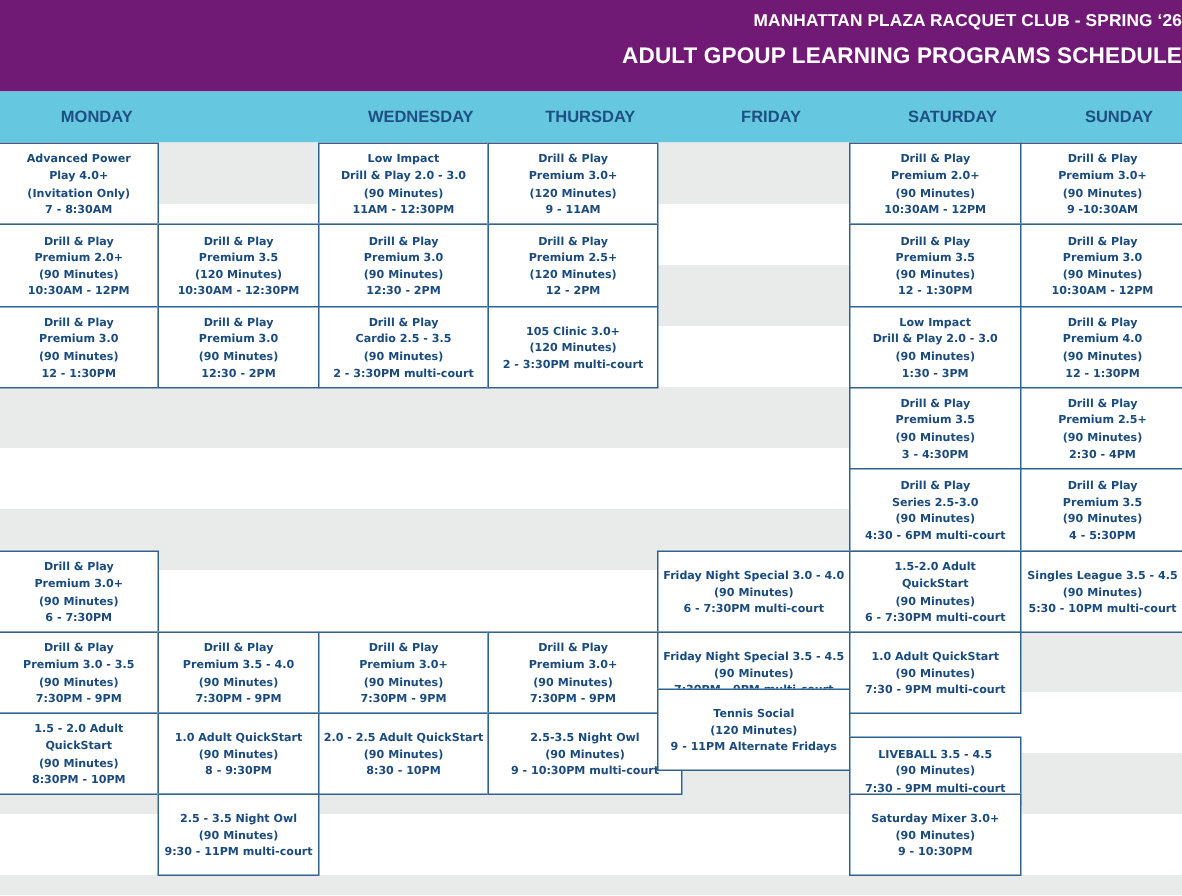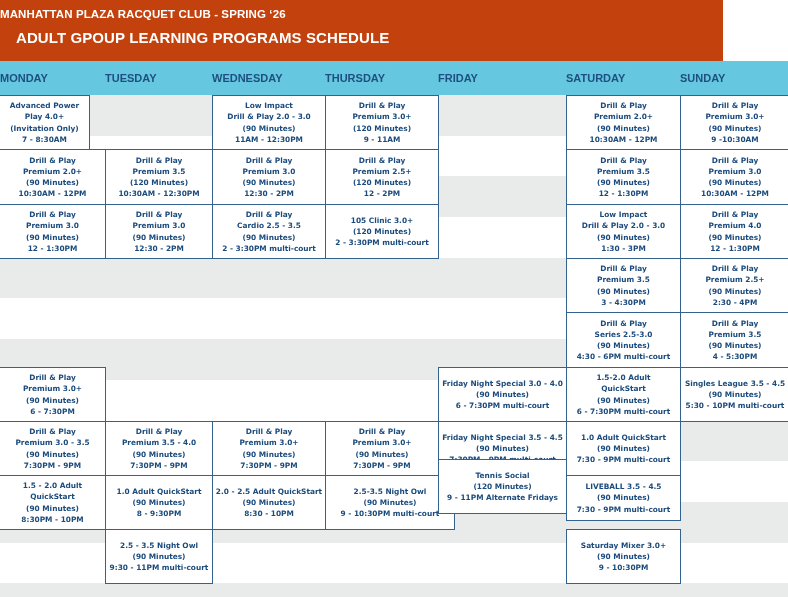--- a/index.html
+++ b/index.html
@@ -1,36 +1,36 @@
 <!DOCTYPE html>
 <html><head>
 <meta charset="utf-8">
 <style>
   * { box-sizing: border-box; margin: 0; padding: 0; }
   html, body { width: 788px; height: 597px; overflow: hidden; background: #ffffff; }
   body { font-family: "DejaVu Sans", "Liberation Sans", sans-serif; position: relative; }
   .topbar {
-    position: absolute; left: 0; top: 0; width: 723px; height: 61px;
-    background: #c2410c; color: #ffffff; text-align: left;
+    position: absolute; left: 0; top: 0; width: 788px; height: 61px;
+    background: #701a75; color: #ffffff; text-align: right;
   }
   .topbar .l1 {
     position: absolute; left: 0; right: 0; top: 8px;
     font-family: "Liberation Sans", sans-serif; font-weight: bold; font-size: 11.5px; letter-spacing: 0.1px;
   }
   .topbar .l2 {
     position: absolute; left: 16px; right: 0; top: 29px;
     font-family: "Liberation Sans", sans-serif; font-weight: bold; font-size: 15px; letter-spacing: 0.1px;
   }
   .dayhead {
     position: absolute; left: 0; top: 61px; width: 788px; height: 34px;
     background: #65c8e0;
   }
   .dayhead .day {
-    position: absolute; top: 0; height: 34px; line-height: 34px; text-align: left;
-    font-family: "Liberation Sans", sans-serif; font-weight: bold; font-size: 11px; color: #1f4f80;
+    position: absolute; top: 0; height: 34px; line-height: 34px; text-align: center;
+    font-family: "Liberation Sans", sans-serif; font-weight: bold; font-size: 11px; color: #1f4f80; margin-left: 12px;
   }
   .grid {
     position: absolute; left: 0; top: 95px; width: 788px; height: 502px;
     background: repeating-linear-gradient(to bottom, #e9eaea 0px, #e9eaea 40.7px, #ffffff 40.7px, #ffffff 81.4px);
   }
   .cell {
     position: absolute; background: #ffffff; border: 1.3px solid #33628f;
     display: flex; flex-direction: column; align-items: center; justify-content: center;
     text-align: center; color: #1b4b7d; font-size: 7.4px; line-height: 11.2px;
   }
@@ -41,31 +41,30 @@
 </head>
 <body>
 
 <div class="topbar">
   <div class="l1">MANHATTAN PLAZA RACQUET CLUB - SPRING ‘26</div>
   <div class="l2">ADULT GPOUP LEARNING PROGRAMS SCHEDULE</div>
 </div>
 
 <div class="dayhead">
   <div class="day" style="left:0;width:105px">MONDAY</div>
-  <div class="day" style="left:105px;width:107px">TUESDAY</div>
   <div class="day" style="left:212px;width:113px">WEDNESDAY</div>
   <div class="day" style="left:325px;width:113px">THURSDAY</div>
   <div class="day" style="left:438px;width:128px">FRIDAY</div>
   <div class="day" style="left:566px;width:114px">SATURDAY</div>
   <div class="day" style="left:680px;width:108px">SUNDAY</div>
 </div>
 
 <div class="grid">
 
-  <div class="cell" style="left:-1px;top:0;width:91px;height:55px">
+  <div class="cell" style="left:-1px;top:0;width:107px;height:55px">
     <span class="t">Advanced Power</span>
     <span class="t">Play 4.0+</span>
     <span class="t">(Invitation Only)</span>
     <span class="tm">7 - 8:30AM</span>
   </div>
   <div class="cell" style="left:-1px;top:54px;width:107px;height:56px">
     <span class="t">Drill &amp; Play</span>
     <span class="t">Premium 2.0+</span>
     <span class="d">(90 Minutes)</span>
     <span class="tm">10:30AM - 12PM</span>
@@ -232,21 +231,21 @@
     <span class="t">1.5-2.0 Adult</span>
     <span class="t">QuickStart</span>
     <span class="d">(90 Minutes)</span>
     <span class="tm">6 - 7:30PM  multi-court</span>
   </div>
   <div class="cell" style="left:566px;top:326px;width:115px;height:55px">
     <span class="t">1.0 Adult QuickStart</span>
     <span class="d">(90 Minutes)</span>
     <span class="tm">7:30 - 9PM  multi-court</span>
   </div>
-  <div class="cell" style="left:566px;top:380px;width:115px;height:46px">
+  <div class="cell" style="left:566px;top:396px;width:115px;height:46px">
     <span class="t">LIVEBALL 3.5 - 4.5</span>
     <span class="d">(90 Minutes)</span>
     <span class="tm">7:30 - 9PM  multi-court</span>
   </div>
   <div class="cell" style="left:566px;top:434px;width:115px;height:55px">
     <span class="t">Saturday Mixer 3.0+</span>
     <span class="d">(90 Minutes)</span>
     <span class="tm">9 - 10:30PM</span>
   </div>
 

